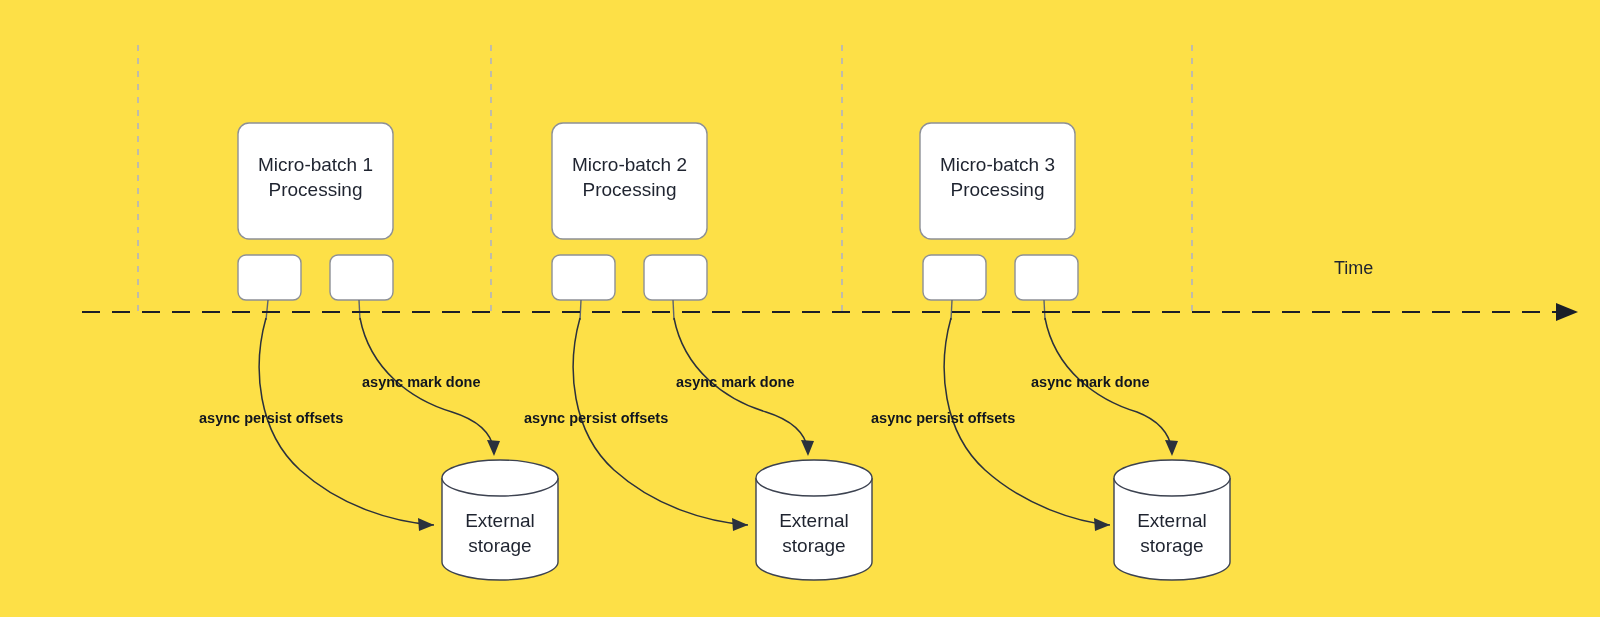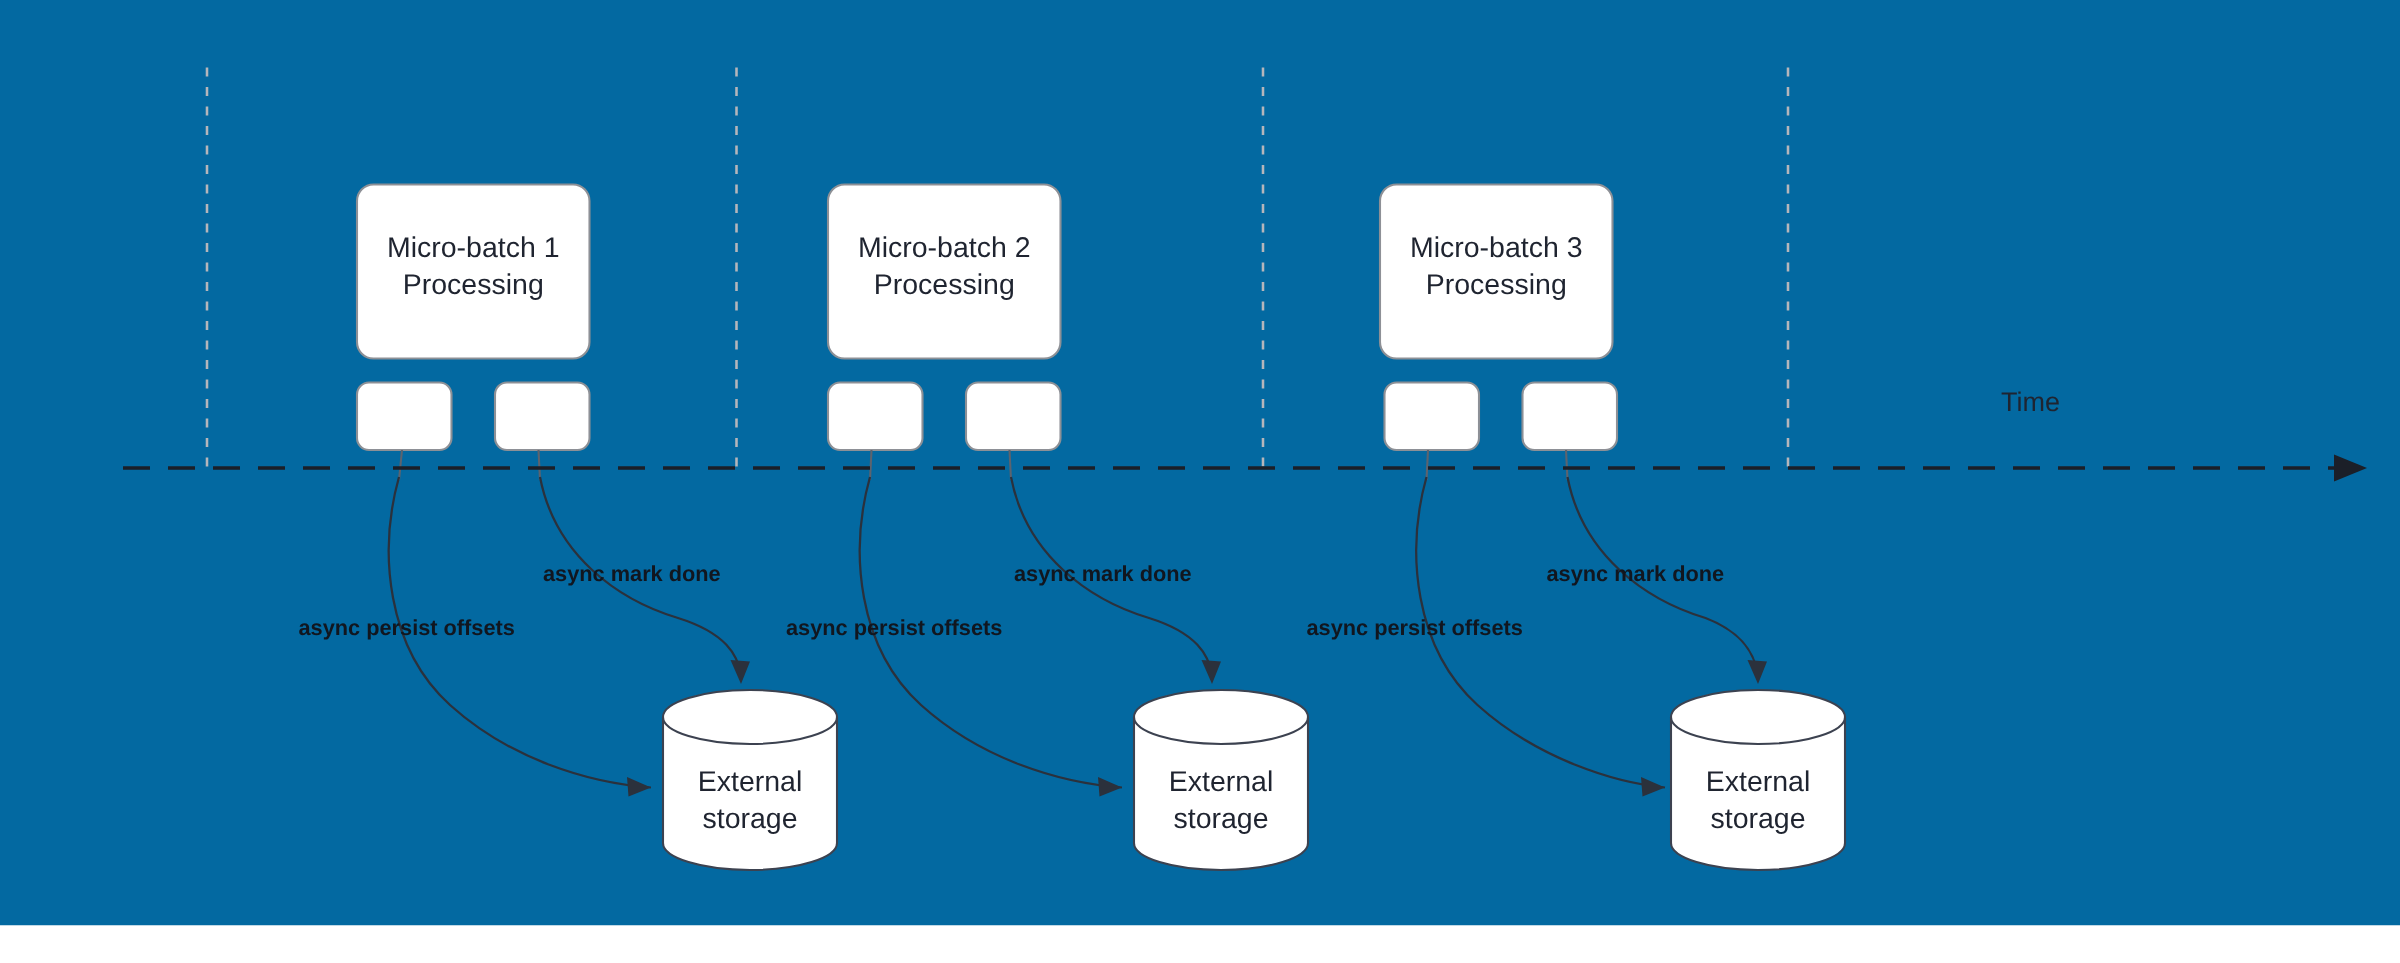--- a/index.html
+++ b/index.html
@@ -7,21 +7,21 @@
     padding: 0;
     background: #ffffff;
   }
   body {
     font-family: "Liberation Sans", sans-serif;
   }
   #canvas {
     position: relative;
     width: 1600px;
     height: 617px;
-    background: #0369a1;
+    background: #fde047;
     overflow: hidden;
     text-align: center;
   }
   #diagram-svg {
     position: absolute;
     left: 0;
     top: 0;
     width: 1600px;
     height: 642px;
   }

